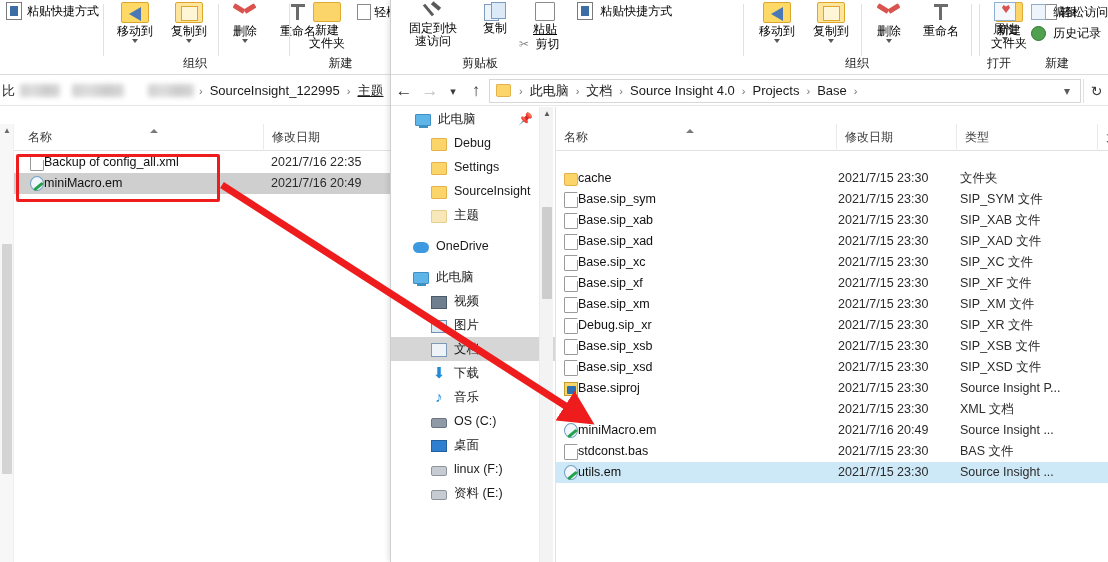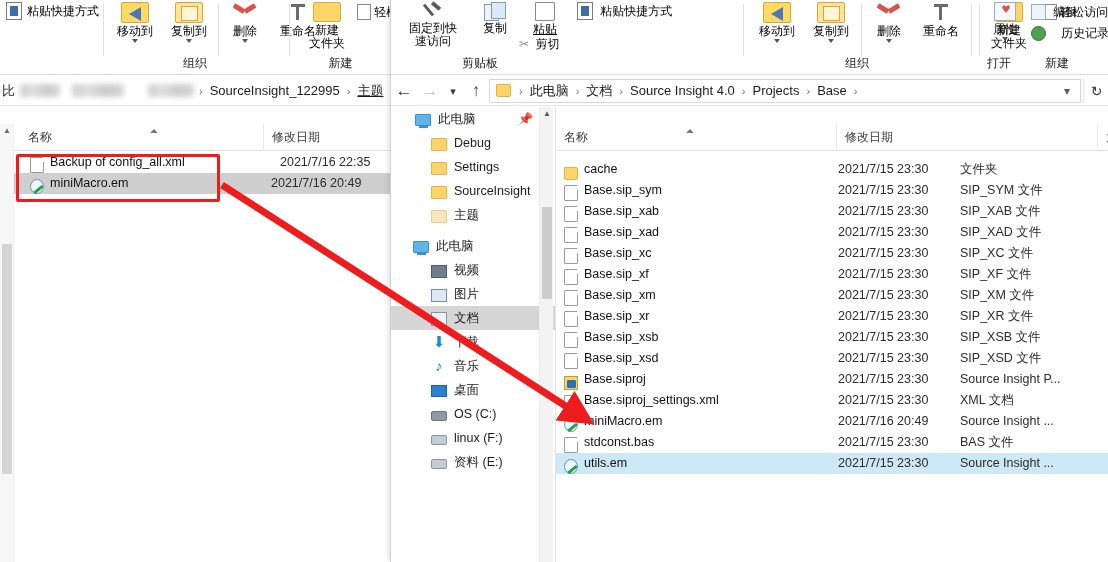--- a/index.html
+++ b/index.html
@@ -142,21 +142,21 @@
   }
 
   
   .flist { position:absolute; left:0; width:100%; }
   .frow {
     position:relative; height:21px; line-height:21px; font-size:12.5px; color:#101010;
     white-space:nowrap;
   }
   .frow.sel-grey { background:#cfcfcf; }
   .frow.sel-blue { background:#cde8f6; }
-  .frow .c-name { position:absolute; left:8px; display:flex; align-items:flex-end; gap:6px; }
+  .frow .c-name { position:absolute; left:8px; display:flex; align-items:center; }
   .frow .c-date { position:absolute; color:#2b2b2b; }
   .frow .c-type { position:absolute; color:#2b2b2b; }
 
   .fi { width:14px; height:16px; flex:0 0 14px; position:relative; display:inline-block; }
   .fi-file { background:#fff; border:1px solid #9a9a9a; border-radius:1px; }
   .fi-file::after{
     content:""; position:absolute; right:-1px; top:-1px;
     border-left:5px solid transparent; border-bottom:5px solid #fff;
     border-top:0; border-right:0;
   }
@@ -325,21 +325,21 @@
         <span>修改日期</span>
       </div>
     </div>
 
     <div class="flist" style="top:152px;">
       <div class="frow">
         <span class="c-name" style="left:30px;">
           <span class="fi fi-file"></span>
           <span>Backup of config_all.xml</span>
         </span>
-        <span class="c-date" style="left:280px;">2021/7/16 22:35</span>
+        <span class="c-date" style="left:271px;">2021/7/16 22:35</span>
       </div>
       <div class="frow sel-grey">
         <span class="c-name" style="left:30px;">
           <span class="fi fi-em"></span>
           <span>miniMacro.em</span>
         </span>
         <span class="c-date" style="left:271px;">2021/7/16 20:49</span>
       </div>
     </div>
 
@@ -432,21 +432,21 @@
           <span class="ico ico-props"></span>
           <span class="lbl">属性</span>
           <span class="caret-dn"></span>
         </div>
         <div class="rb-btn" style="left:50px; top:4px; width:74px; text-align:left;">
           <span class="ico-edit"></span>
           <span class="lbl" style="display:inline;vertical-align:middle;margin-left:4px;">编辑</span>
         </div>
         <div class="rb-btn" style="left:50px; top:26px; width:92px; text-align:left;">
           <span class="ico-history"></span>
-          <span class="lbl" style="display:inline;vertical-align:middle;margin-left:12px;">历史记录</span>
+          <span class="lbl" style="display:inline;vertical-align:middle;margin-left:4px;">历史记录</span>
         </div>
         <div class="grp-label" style="width:128px; text-align:left; padding-left:6px;">打开</div>
       </div>
     </div>
 
     <div class="addr-right">
       <div class="navbtn">←</div>
       <div class="navbtn dim">→</div>
       <div class="navbtn small">▾</div>
       <div class="navbtn">↑</div>
@@ -485,20 +485,24 @@
       </div>
       <div class="nav-item" style="padding-left:40px;">
         <span class="nav-ic ic-fold"></span>
         <span>SourceInsight</span>
       </div>
       <div class="nav-item" style="padding-left:40px;">
         <span class="nav-ic ic-fold-pale"></span>
         <span>主题</span>
       </div>
       <div class="nav-item" style="padding-left:22px; margin-top:7px;">
+        <span class="nav-ic ic-onedrive"></span>
+        <span>OneDrive</span>
+      </div>
+      <div class="nav-item" style="padding-left:22px; margin-top:7px;">
         <span class="nav-ic ic-pc"></span>
         <span>此电脑</span>
       </div>
       <div class="nav-item" style="padding-left:40px;">
         <span class="nav-ic ic-video"></span>
         <span>视频</span>
       </div>
       <div class="nav-item" style="padding-left:40px;">
         <span class="nav-ic ic-pic"></span>
         <span>图片</span>
@@ -509,26 +513,26 @@
       </div>
       <div class="nav-item" style="padding-left:40px;">
         <span class="nav-ic ic-dl">⬇</span>
         <span>下载</span>
       </div>
       <div class="nav-item" style="padding-left:40px;">
         <span class="nav-ic ic-music">♪</span>
         <span>音乐</span>
       </div>
       <div class="nav-item" style="padding-left:40px;">
+        <span class="nav-ic ic-drive-os"></span>
+        <span>OS (C:)</span>
+      </div>
+      <div class="nav-item" style="padding-left:40px;">
         <span class="nav-ic ic-desktop"></span>
         <span>桌面</span>
-      </div>
-      <div class="nav-item" style="padding-left:40px;">
-        <span class="nav-ic ic-drive-os"></span>
-        <span>OS (C:)</span>
       </div>
       <div class="nav-item" style="padding-left:40px;">
         <span class="nav-ic ic-drive"></span>
         <span>linux (F:)</span>
       </div>
       <div class="nav-item" style="padding-left:40px;">
         <span class="nav-ic ic-drive"></span>
         <span>资料 (E:)</span>
       </div>
     </div>
@@ -542,26 +546,29 @@
 
     <div class="rpane">
       <div class="colhdr" style="top:17px;">
         <div class="ch" style="left:0; width:280px;">
           <span>名称</span>
           <span class="sort-caret" style="left:130px;"></span>
         </div>
         <div class="ch" style="left:280px; width:120px;">
           <span>修改日期</span>
         </div>
+        <div class="ch" style="left:400px; width:141px;">
+          <span>类型</span>
+        </div>
         <div class="ch" style="left:541px; width:60px;">
           <span>大</span>
         </div>
       </div>
 
-      <div class="flist" style="top:52px;">
+      <div class="flist" style="top:61px;">
 
         <div class="frow">
           <span class="c-name">
             <span class="fi fi-folder"></span>
             <span>cache</span>
             </span>
           <span class="c-date" style="left:282px;">2021/7/15 23:30</span>
           <span class="c-type" style="left:404px;">文件夹</span>
         </div>
 
@@ -615,21 +622,21 @@
             <span class="fi fi-file"></span>
             <span>Base.sip_xm</span>
             </span>
           <span class="c-date" style="left:282px;">2021/7/15 23:30</span>
           <span class="c-type" style="left:404px;">SIP_XM 文件</span>
         </div>
 
         <div class="frow">
           <span class="c-name">
             <span class="fi fi-file"></span>
-            <span>Base.sip_xr</span>
+            <span>Debug.sip_xr</span>
             </span>
           <span class="c-date" style="left:282px;">2021/7/15 23:30</span>
           <span class="c-type" style="left:404px;">SIP_XR 文件</span>
         </div>
 
         <div class="frow">
           <span class="c-name">
             <span class="fi fi-file"></span>
             <span>Base.sip_xsb</span>
             </span>
@@ -649,24 +656,20 @@
         <div class="frow">
           <span class="c-name">
             <span class="fi fi-siproj"></span>
             <span>Base.siproj</span>
             </span>
           <span class="c-date" style="left:282px;">2021/7/15 23:30</span>
           <span class="c-type" style="left:404px;">Source Insight P...</span>
         </div>
 
         <div class="frow">
-          <span class="c-name">
-            <span class="fi fi-file"></span>
-            <span>Base.siproj_settings.xml</span>
-            </span>
           <span class="c-date" style="left:282px;">2021/7/15 23:30</span>
           <span class="c-type" style="left:404px;">XML 文档</span>
         </div>
 
         <div class="frow">
           <span class="c-name">
             <span class="fi fi-em"></span>
             <span>miniMacro.em</span>
             </span>
           <span class="c-date" style="left:282px;">2021/7/16 20:49</span>

